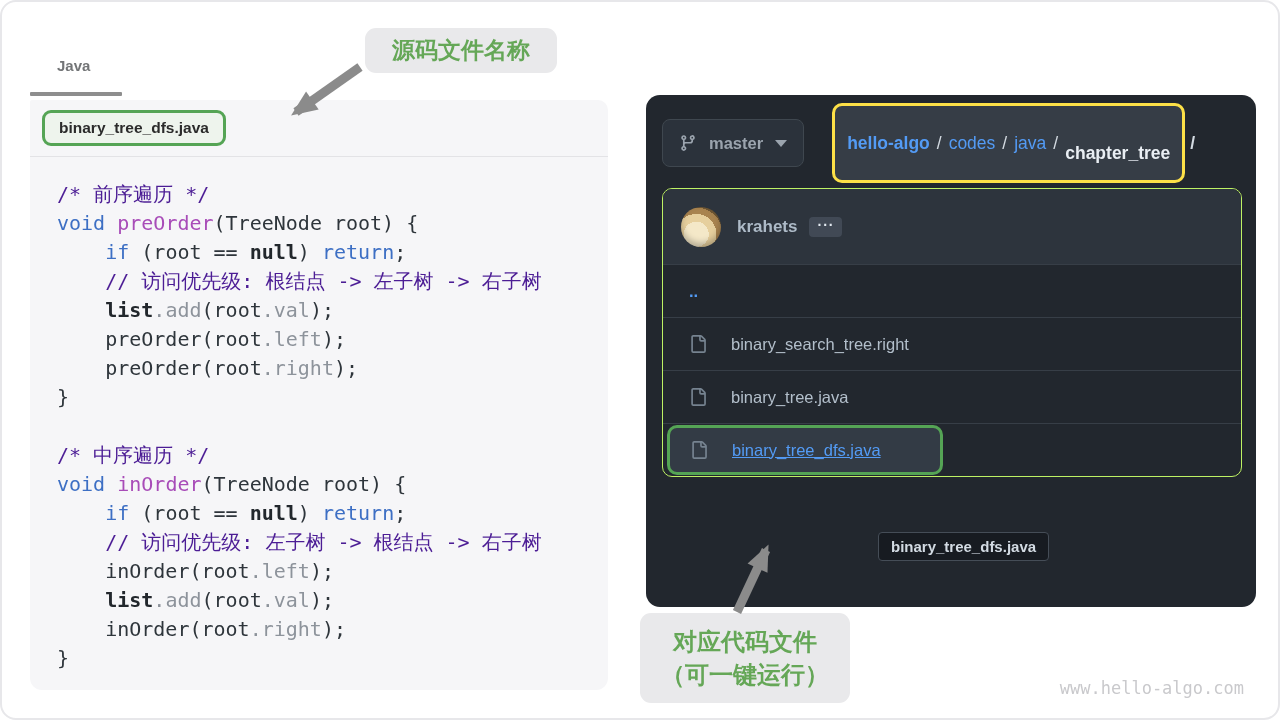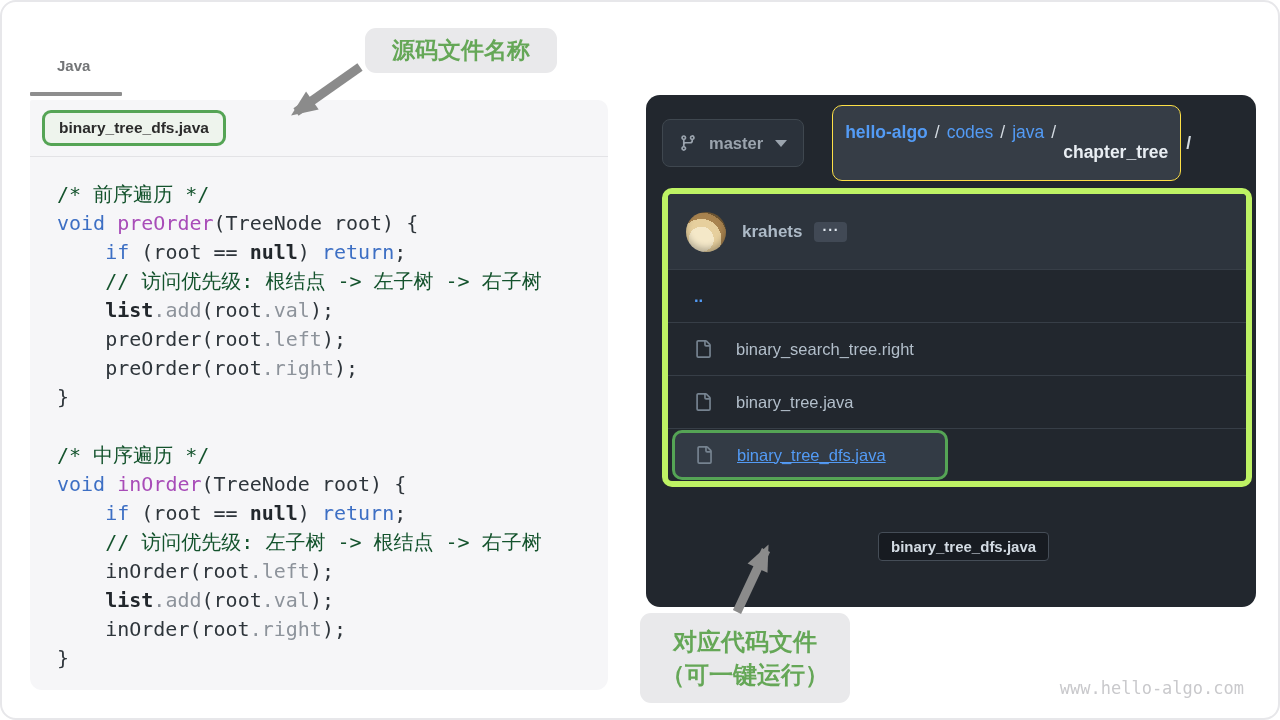--- a/index.html
+++ b/index.html
@@ -10,40 +10,40 @@
   .frame{position:absolute;inset:0;border:2px solid #e7e7ea;border-radius:16px;pointer-events:none;z-index:50;}
 
   
   .java-tab{position:absolute;left:57px;top:57px;font-size:15px;font-weight:bold;color:#737577;}
   .tab-underline{position:absolute;left:30px;top:92px;width:92px;height:4px;background:#8e8e8e;border-radius:1px;}
   .code-panel{position:absolute;left:30px;top:100px;width:578px;height:590px;background:#f6f6f8;border-radius:2px 10px 12px 12px;}
   .title-row{height:56px;border-bottom:1px solid #e3e3e6;display:flex;align-items:center;padding-left:12px;}
   .filename-box{border:3px solid #55a455;border-radius:9px;background:#eef4ed;padding:6px 14px;font-size:15.5px;font-weight:bold;color:#2b2b2b;}
   .code{padding:23px 0 0 27px;font-family:"DejaVu Sans Mono","Liberation Mono",monospace;font-size:20px;line-height:29px;white-space:pre;}
   .code-line{min-height:29px;}
-  .tok-c{color:#14532d}
+  .tok-c{color:#4c1d95}
   .tok-k{color:#3d6fc4}
   .tok-f{color:#a84cb8}
   .tok-p{color:#2e353b}
   .tok-b{color:#22272c;font-weight:bold}
   .tok-m{color:#8d939b}
 
   
   .gh-panel{position:absolute;left:646px;top:95px;width:610px;height:512px;background:#22272e;border-radius:14px;color:#adbac7;}
   .gh-header{position:absolute;left:16px;top:23px;right:10px;height:50px;display:flex;align-items:center;}
   .branch-btn{display:inline-flex;align-items:center;gap:12px;height:46px;padding:0 16px;background:#2b323b;border:1.5px solid #3f474f;border-radius:8px;color:#9ba4ae;font-size:16.5px;font-weight:600;cursor:pointer;}
   .caret{width:0;height:0;border-left:6px solid transparent;border-right:6px solid transparent;border-top:7px solid #9ba4ae;}
-  .crumb-box{margin-left:28px;display:inline-flex;gap:7px;height:42px;padding:16px 12px;border:1px solid #fde047;border-radius:10px;background:#363d46;font-size:17.5px;white-space:nowrap;}
+  .crumb-box{margin-left:28px;display:inline-flex;align-items:center;gap:7px;height:42px;padding:16px 12px;border:3px solid #fde047;border-radius:10px;background:#363d46;font-size:17.5px;white-space:nowrap;}
   .crumb-link{color:#539bf5;cursor:pointer;}
   .crumb-repo{font-weight:bold;}
   .crumb-sep{color:#d4dbe2;}
   .crumb-current{color:#e9eef3;font-weight:bold;margin-top:20px;}
   .crumb-trailing{color:#d4dbe2;font-weight:bold;margin-left:5px;font-size:17.5px;}
 
-  .commit-box{position:absolute;left:16px;top:93px;width:578px;border:6px solid #bef264;border-radius:10px;overflow:hidden;}
+  .commit-box{position:absolute;left:16px;top:93px;width:578px;border:1px solid #bef264;border-radius:10px;overflow:hidden;}
   .commit-header{height:75px;background:#2d343d;display:flex;align-items:center;padding:0 18px;}
   .avatar{width:40px;height:40px;border-radius:50%;flex:0 0 40px;margin-right:16px;
     background:radial-gradient(circle at 38% 68%, #f4e8c8 0 34%, #e6cf9d 34% 55%, #a8834f 55% 72%, #6e5633 72% 100%);
     box-shadow:inset 0 -4px 6px rgba(0,0,0,.25);}
   .commit-author{font-weight:bold;color:#adbac7;font-size:17px;cursor:pointer;}
   .commit-msg{color:#a5b1bd;font-size:17px;margin-left:7px;cursor:pointer;}
   .more-badge{margin-left:12px;padding:2px 8px 6px;background:#414955;border-radius:4px;color:#e3eaf1;font-size:14px;font-weight:bold;letter-spacing:1px;line-height:12px;cursor:pointer;}
   .gh-row{height:52px;border-top:1px solid #373e47;display:flex;align-items:center;padding-left:26px;font-size:16.5px;}
   .gh-row:first-of-type{border-top:none;}
   .up-link{color:#539bf5;font-weight:bold;cursor:pointer;}

